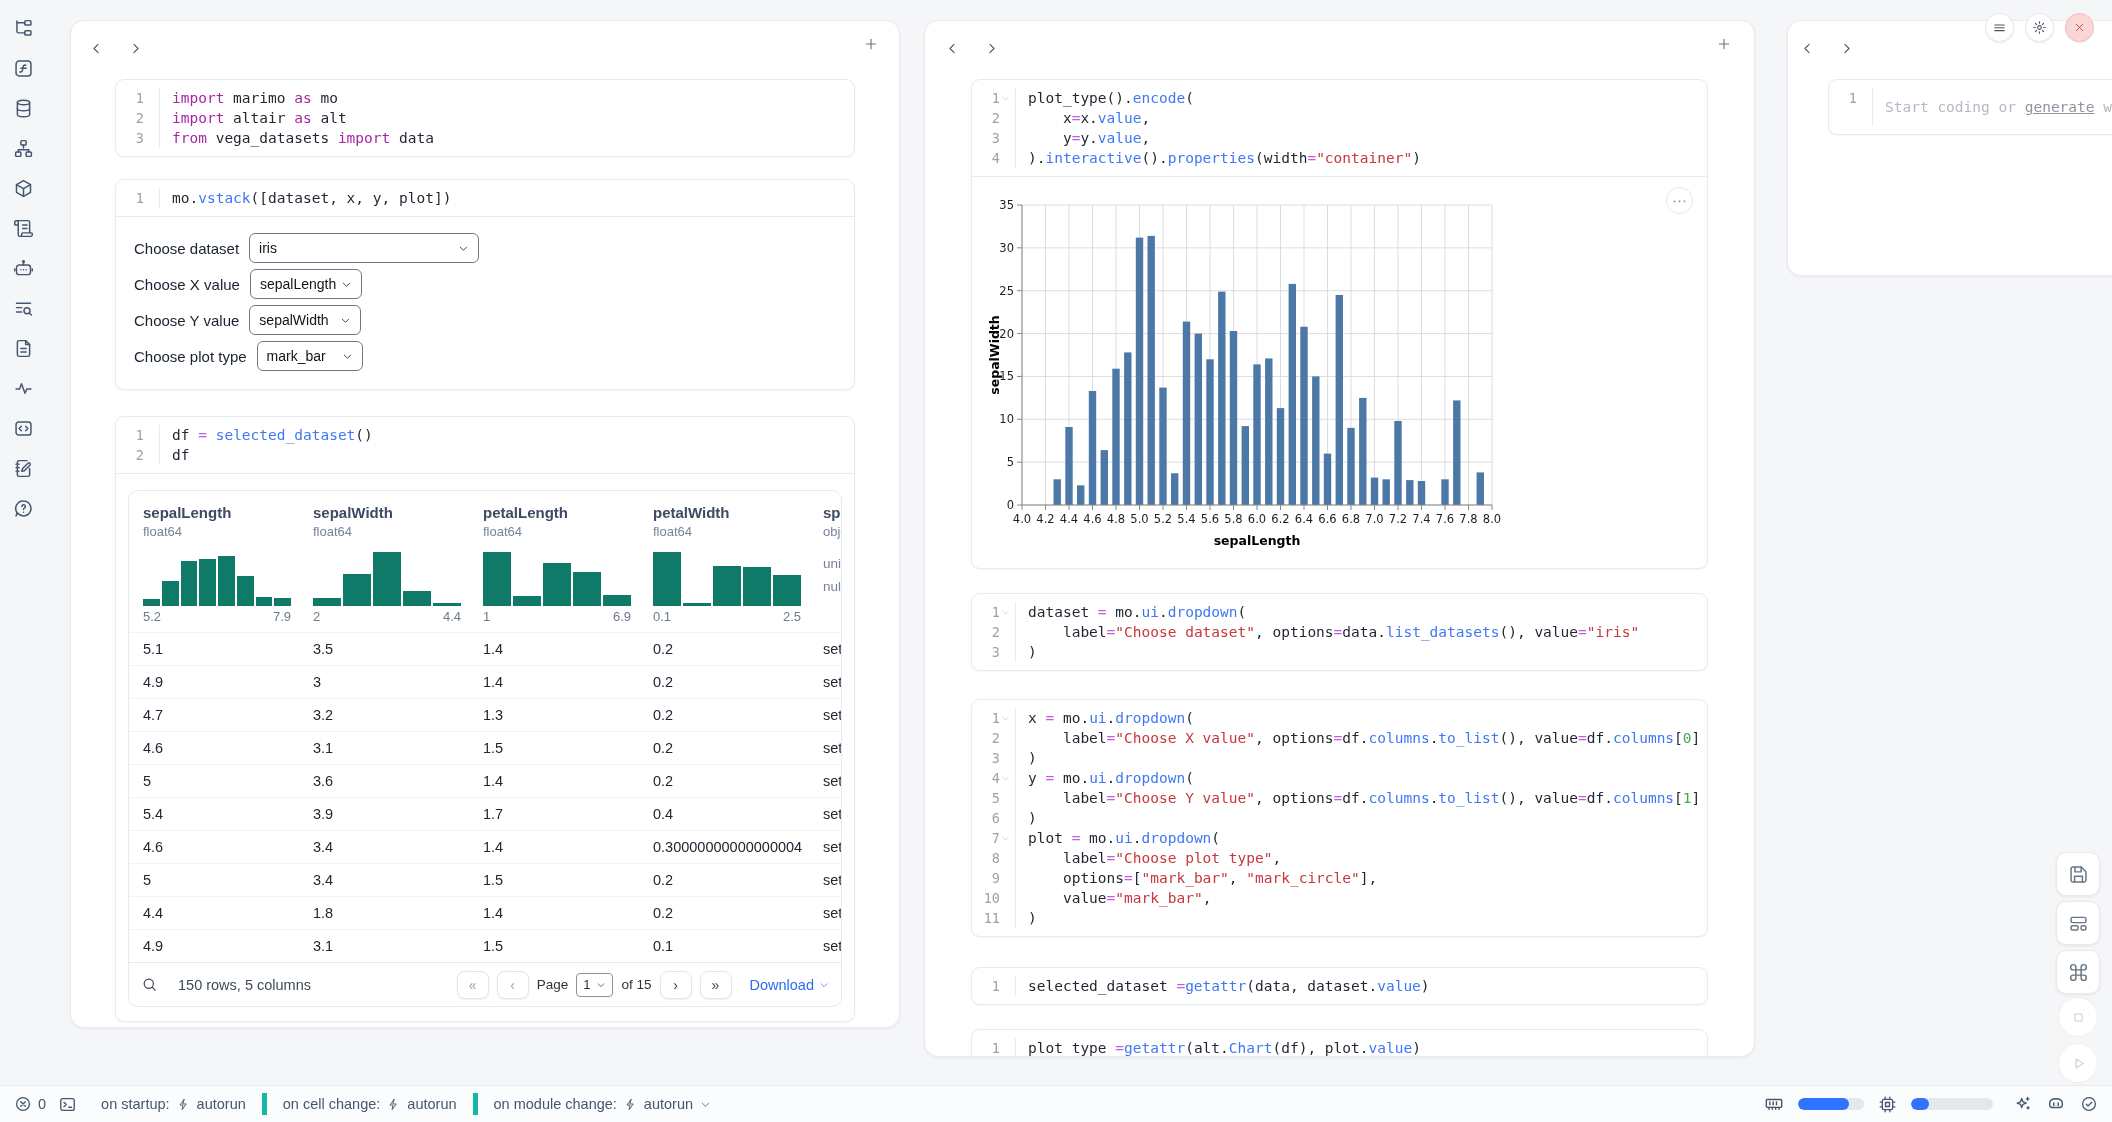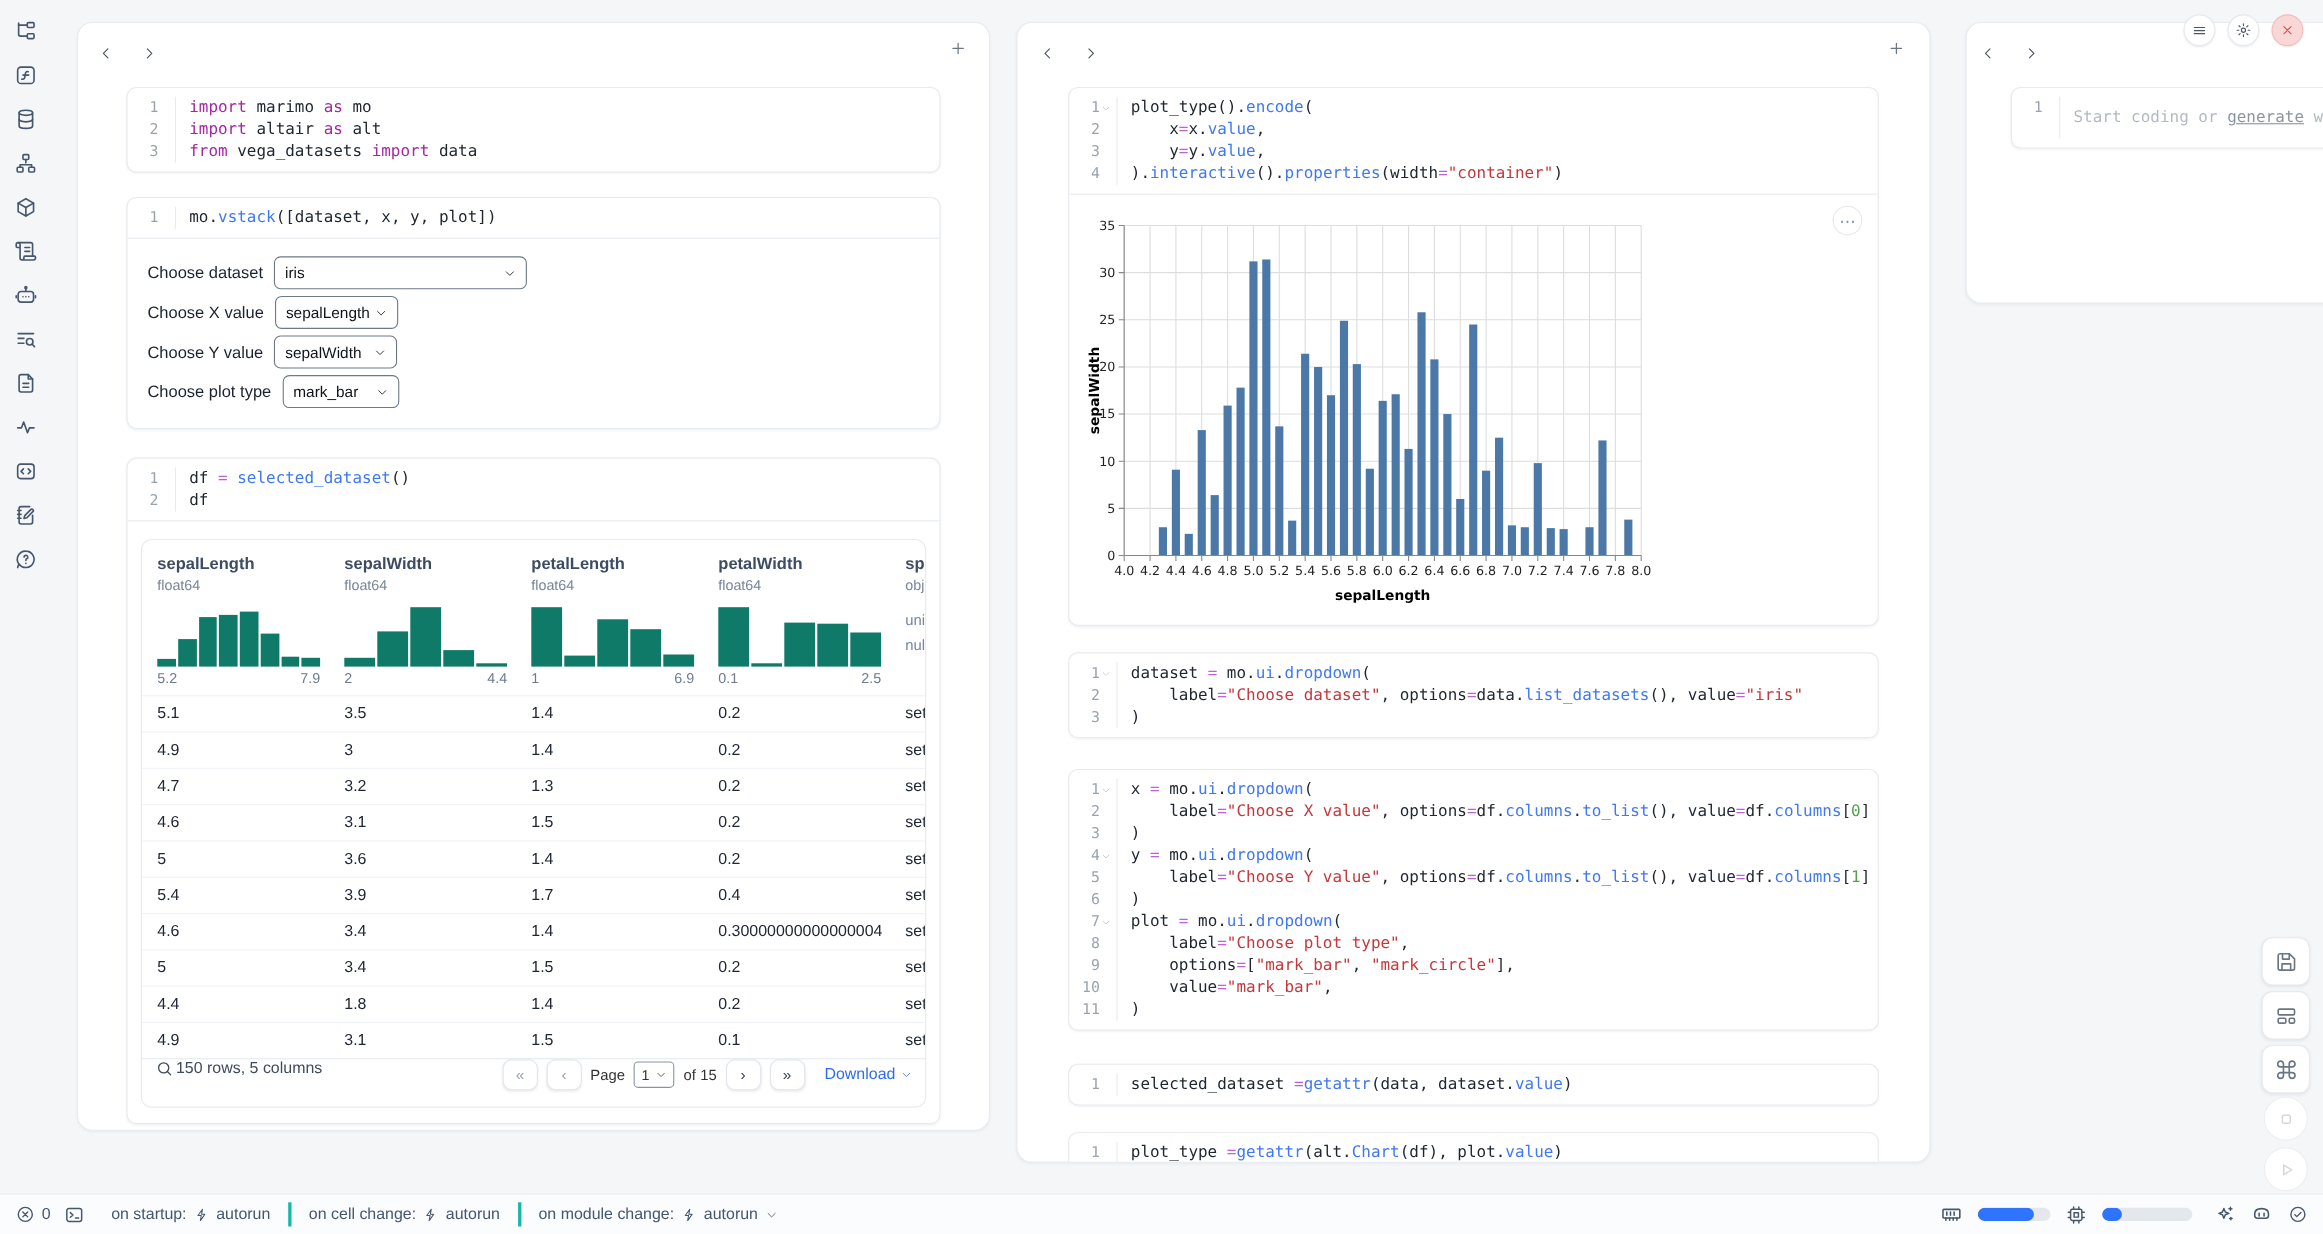--- a/index.html
+++ b/index.html
@@ -43,21 +43,21 @@
   .hcol.last { flex:1; min-width:0; }
   .hname { font-size:15px; font-weight:bold; color:#3d4c63; line-height:20px; white-space:nowrap; }
   .hdtype { font-size:13px; color:#76849a; line-height:17px; white-space:nowrap; }
   .hist { margin-top:10px; width:148px; height:56px; display:flex; align-items:flex-end; gap:2px; }
   .hist i { flex:1; display:block; }
   .minmax { width:148px; display:flex; justify-content:space-between; font-size:13px; color:#6d7b8f; margin-top:3px; }
   .hmeta { margin-top:12px; font-size:13.5px; color:#76849a; line-height:23px; white-space:nowrap; }
   .trow { display:flex; border-top:1px solid #f0f2f5; }
   .tcell { flex:none; width:170px; padding:8px 0 8px 14px; font-size:14.5px; color:#202733; white-space:nowrap; overflow:hidden; }
   .tcell.last { flex:1; min-width:0; }
-  .tfoot { border-top:1px solid #e7eaee; height:44px; display:flex; align-items:flex-start; padding:0 12px; gap:2px; color:#3f4a5a; }
+  .tfoot { border-top:1px solid #e7eaee; height:44px; display:flex; align-items:center; padding:13px 12px; gap:20px; color:#3f4a5a; }
   .summary { font-size:14.5px; }
   .pager { margin-left:auto; display:flex; align-items:center; gap:8px; font-size:13.5px; color:#333; }
   .pgbtn { width:32px; height:28px; border:1px solid #e3e7ed; border-radius:8px; background:#fff; box-shadow:0 1px 2px rgba(20,30,50,.08); display:flex; align-items:center; justify-content:center; font-size:14px; color:#374151; cursor:pointer; }
   .pgbtn.dis { color:#9aa3ad; }
   .psel { border:1px solid #8a94a1; border-radius:4px; height:24px; padding:0 6px; display:flex; align-items:center; gap:6px; font-size:13px; cursor:pointer; }
   .dl { color:#2e6bf0; font-size:14.5px; display:flex; align-items:center; gap:5px; margin-left:10px; cursor:pointer; background:none; border:none; }
 
   
   .chartout { position:relative; padding:12px 0 0 16px; height:392px; }
   .actions { position:absolute; top:10px; right:14px; width:27px; height:27px; border:1px solid #e5e8ec; border-radius:50%; background:#fff; color:#8a94a1; display:flex; align-items:center; justify-content:center; font-size:15px; cursor:pointer; }
@@ -69,21 +69,21 @@
 
   
   .tcirc { position:absolute; top:13px; width:29px; height:29px; border-radius:50%; background:#fff; border:1px solid #e5e8ec; box-shadow:0 1px 2px rgba(20,30,50,.08); display:flex; align-items:center; justify-content:center; color:#4b5563; cursor:pointer; }
   .tcirc.close { background:#f9d7d7; border-color:#f3bcbc; color:#d64545; }
   .fab { position:absolute; left:2056px; width:44px; height:44px; border:1px solid #e7eaee; border-radius:10px; background:#fff; box-shadow:0 1px 3px rgba(20,30,50,.08); display:flex; align-items:center; justify-content:center; color:#6b7684; cursor:pointer; }
   .fabc { position:absolute; left:2058px; width:40px; height:40px; border:1px solid #edeff2; border-radius:50%; background:#fff; display:flex; align-items:center; justify-content:center; color:#d3d8de; cursor:pointer; }
 
   
   #statusbar { position:absolute; left:0; bottom:0; width:2112px; height:37px; background:#fbfcfd; border-top:1px solid #e8eaee; display:flex; align-items:center; padding:0 14px; color:#46566e; font-size:14.5px; }
   .sgroup { display:flex; align-items:center; gap:7px; padding:0 16px; height:22px; cursor:pointer; }
-  .sgroup + .sgroup { border-left:3px solid #14b8a6; }
+  .sgroup + .sgroup { border-left:5px solid #14b8a6; }
   .errwrap { display:flex; align-items:center; gap:6px; margin-right:12px; cursor:pointer; }
   .termbtn { background:none; border:none; color:#46566e; margin-right:8px; display:flex; cursor:pointer; }
   .smeters { margin-left:auto; display:flex; align-items:center; gap:14px; color:#46566e; }
   .meter { height:12px; background:#e4e7ec; border-radius:6px; overflow:hidden; }
   .meter i { display:block; height:100%; background:#2e74ff; border-radius:6px; }
 </style>
 </head>
 <body>
 
 <nav id="sidebar">

